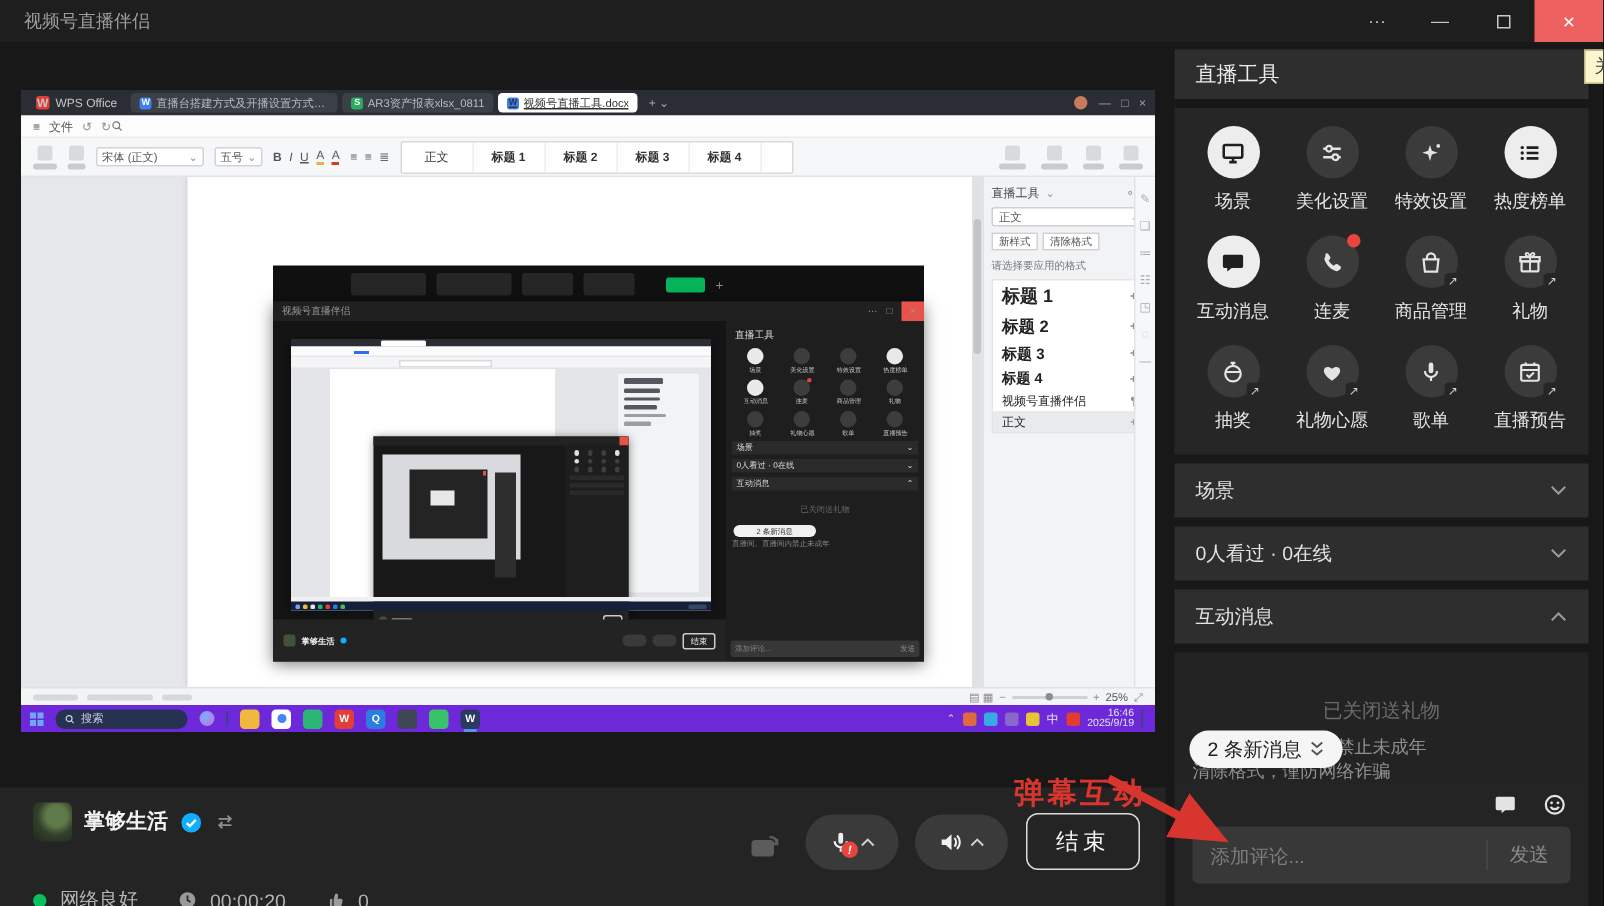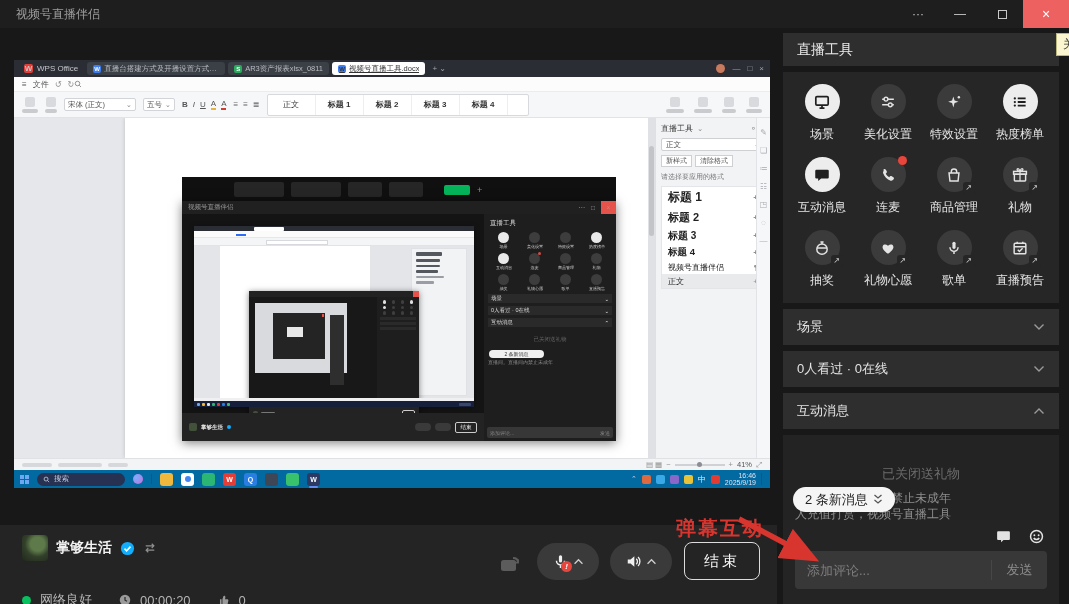--- a/index.html
+++ b/index.html
@@ -95,21 +95,21 @@
   .wbtn2{height:12px;border:1px solid #cfd0d4;background:#fff;display:flex;align-items:center;padding:0 4px;font-size:7px;color:#555;}
   .scard{background:#fff;margin-top:4px;border:1px solid #e4e5e8;}
   .srow{display:flex;align-items:center;justify-content:space-between;padding:0 6px;color:#222;}
   .wis{position:absolute;right:0;top:58px;bottom:12px;width:14px;background:#f6f7f9;border-left:1px solid #e2e3e6;display:flex;flex-direction:column;align-items:center;gap:9px;padding-top:10px;font-size:8px;color:#a9abb0;}
   .wstatus{position:absolute;left:0;right:0;bottom:0;height:12px;background:#f3f4f6;border-top:1px solid #e0e1e4;display:flex;align-items:center;padding:0 8px;gap:6px;}
   .smb{width:30px;height:4px;background:#d7d8db;border-radius:2px;}
   .wstatus .rt{margin-left:auto;display:flex;align-items:center;gap:4px;font-size:7.5px;color:#555;}
   .ztrack{width:50px;height:2px;background:#cfd1d5;position:relative;}
   .ztrack i{position:absolute;left:22px;top:-2px;width:5px;height:5px;border-radius:50%;background:#8a8d93;}
   
-  .taskbar{position:absolute;left:0;top:410px;width:756px;height:18px;background:#0369a1;display:flex;align-items:center;padding:0 6px;gap:8px;}
+  .taskbar{position:absolute;left:0;top:410px;width:756px;height:18px;background:#6d28d9;display:flex;align-items:center;padding:0 6px;gap:8px;}
   .winlogo{display:grid;grid-template-columns:4px 4px;grid-template-rows:4px 4px;gap:1px;}
   .winlogo i{background:#6ea8f5;}
   .tsearch{width:88px;height:13px;border-radius:7px;background:#273152;display:flex;align-items:center;gap:4px;padding:0 6px;color:#c8cfdf;font-size:7.5px;}
   .tdiv{width:1px;height:10px;background:#3a4666;}
   .ticon{width:13px;height:13px;border-radius:3px;display:flex;align-items:center;justify-content:center;font-size:7px;font-weight:700;color:#fff;flex:none;}
   .ticon.on{background:#2c3a63;position:relative;}
   .ticon.on::after{content:"";position:absolute;left:2px;right:2px;bottom:-2px;height:2px;background:#5f8df2;border-radius:1px;}
   .tray{margin-left:auto;display:flex;align-items:center;gap:5px;}
   .trdot{width:9px;height:9px;border-radius:2px;flex:none;}
   .clock{display:flex;flex-direction:column;align-items:flex-end;line-height:7px;font-size:7px;color:#dfe4f2;}
@@ -541,21 +541,21 @@
         <span class="smb"></span>
         <span class="smb" style="width:44px"></span>
         <span class="smb" style="width:20px"></span>
         <div class="rt">
           <span class="mut">▤ ▦</span>
           <span class="mut">−</span>
           <span class="ztrack">
               <i></i>
             </span>
           <span class="mut">+</span>
-          <span>41%</span>
+          <span>25%</span>
           <span class="mut">⤢</span>
         </div>
       </div>
     </div>
 
     <div class="taskbar">
       <span class="winlogo">
           <i></i>
           <i></i>
           <i></i>
@@ -742,21 +742,21 @@
         <span class="sp"></span>
       <svg width="12" height="8" viewBox="0 0 12 8">
           <path d="M1.5 6.5L6 2l4.5 4.5" fill="none" stroke="#9a9a9a" stroke-width="1.4"></path>
         </svg>
     </div>
 
     <div class="isec">
       <div class="notice">已关闭送礼物</div>
       <div class="ann">
         <div>直播间。直播间内禁止未成年</div>
-        <div>人充值打赏，视频号直播工具</div>
+        <div>清除格式，谨防网络诈骗</div>
       </div>
       <div class="newpill">
         <span>2 条新消息</span>
         <svg width="10" height="11" viewBox="0 0 10 11">
             <path d="M1.5 1L5 4l3.5-3M1.5 6L5 9l3.5-3" fill="none" stroke="#555" stroke-width="1.3"></path>
           </svg>
       </div>
       <div class="composer">
         <div class="cicons">
           <svg width="17" height="17" viewBox="0 0 16 16">

